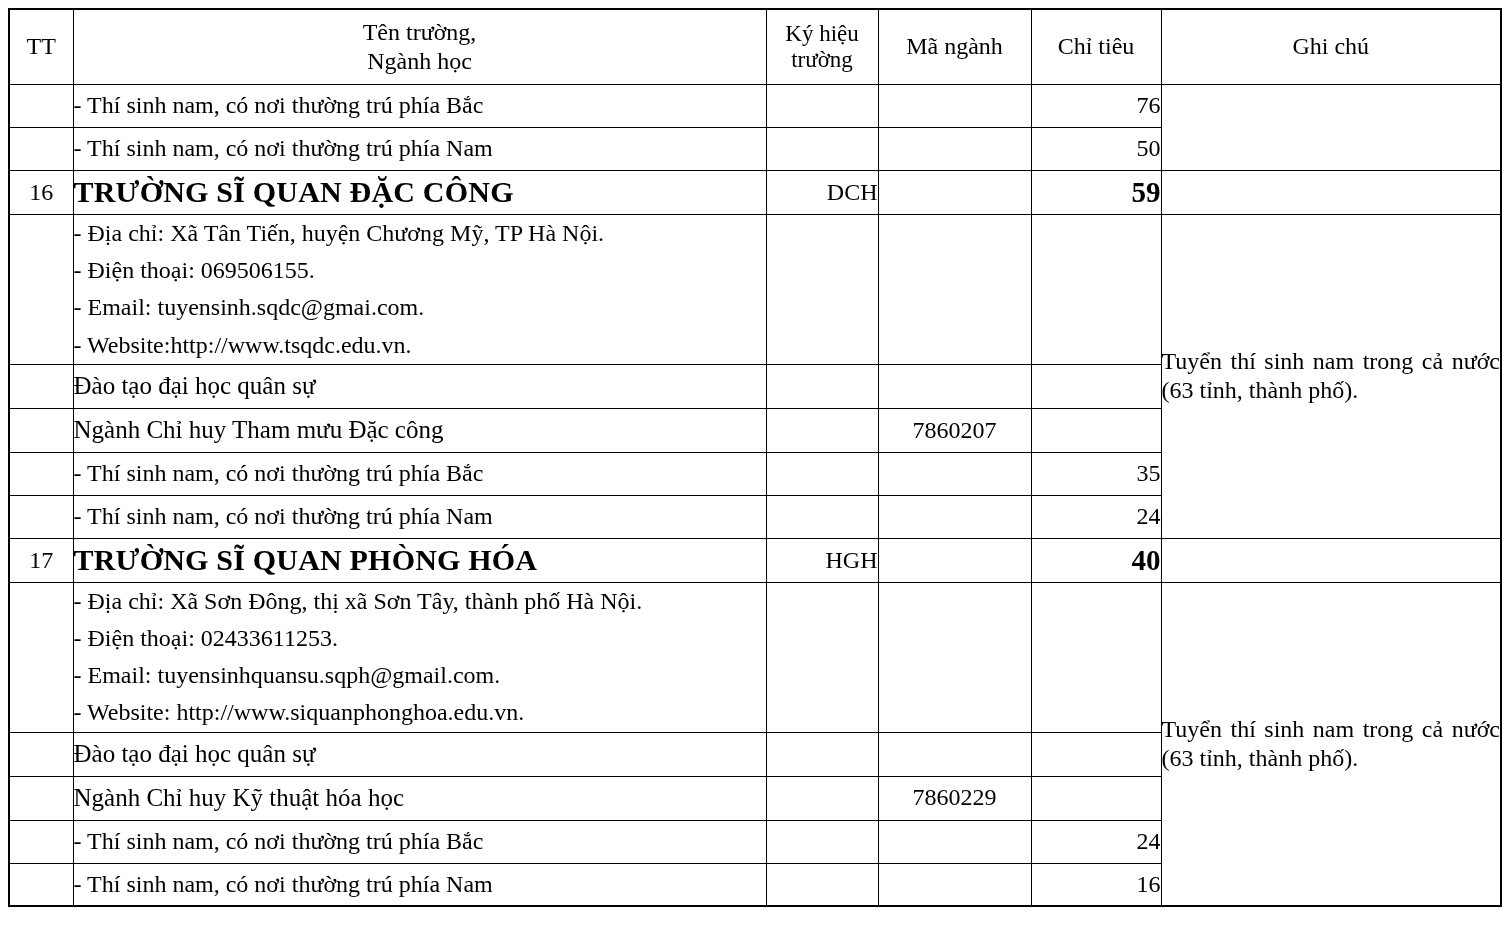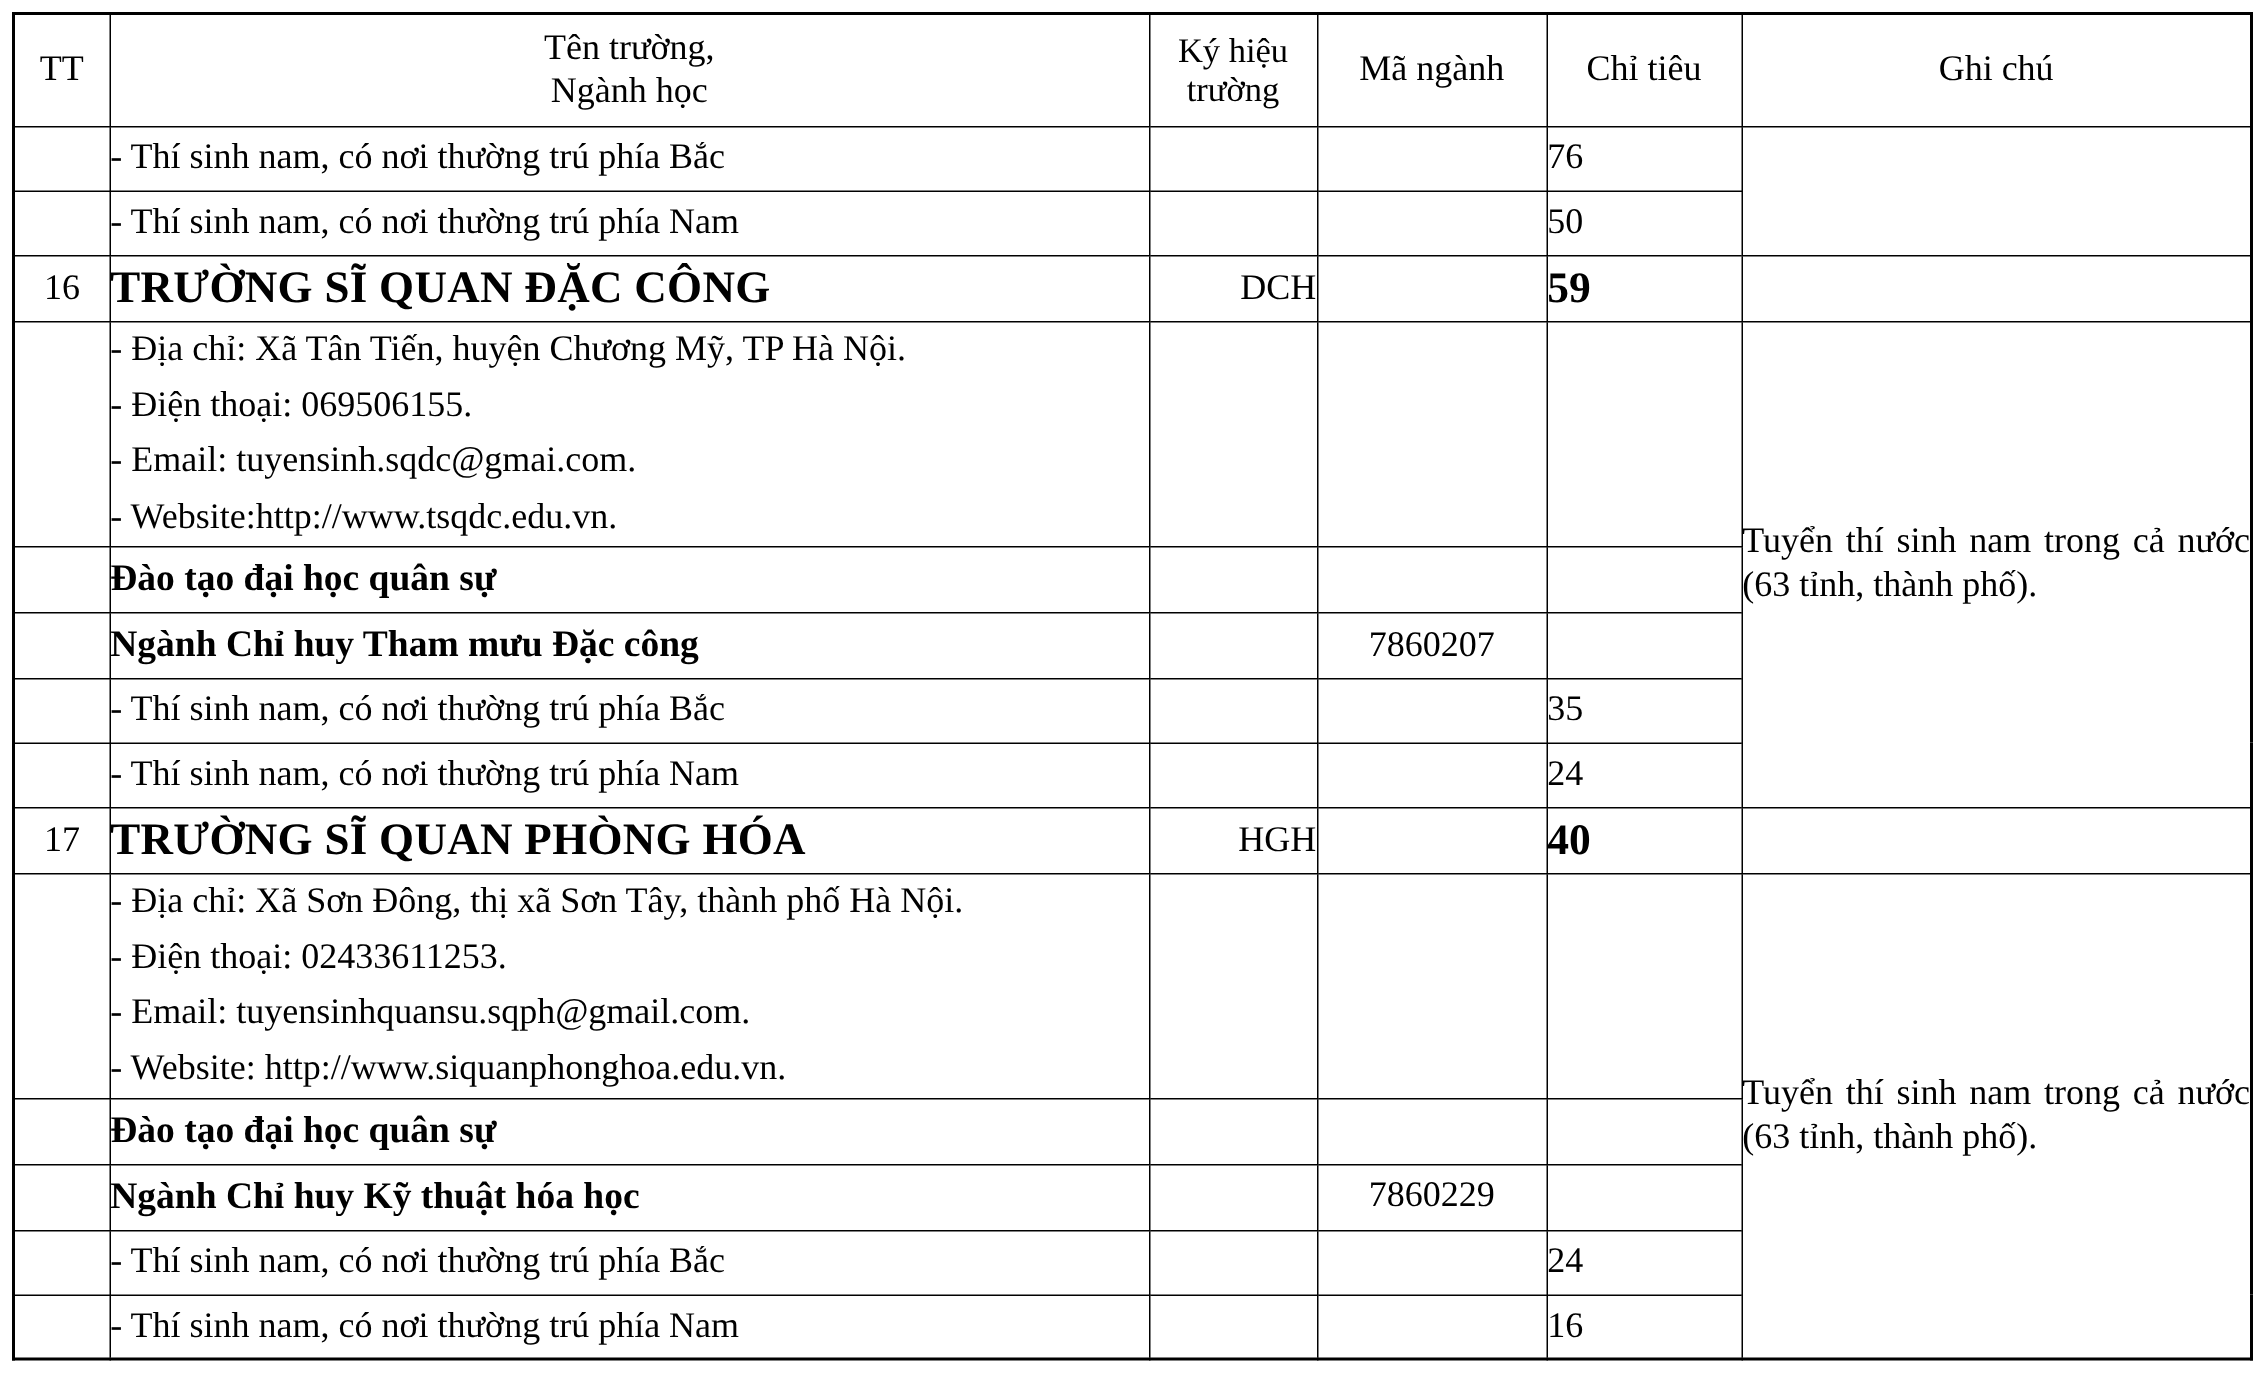--- a/index.html
+++ b/index.html
@@ -75,35 +75,35 @@
     text-align: right;
     font-weight: bold;
     font-size: 25px;
   }
   td.c-code-cell {
     text-align: center;
     font-size: 24px;
     margin-top: 21px;
   }
   td.c-quota-cell {
-    text-align: left;
+    text-align: right;
     font-size: 24px;
   }
   td.c-quota-cell.bold,
   td.c-code-cell.bold {
     font-weight: bold;
     font-size: 29px;
   }
 
   td.c-name-cell {
     text-align: left;
     padding: 3px 6px 3px 14px;
   }
   td.c-name-cell.bold {
-    font-weight: bold;
+    font-weight: normal;
     font-size: 25px;
     padding-top: 2px;
     padding-bottom: 2px;
   }
   td.c-name-cell.school {
     font-weight: bold;
     font-size: 30px;
     letter-spacing: 0.2px;
   }
 

